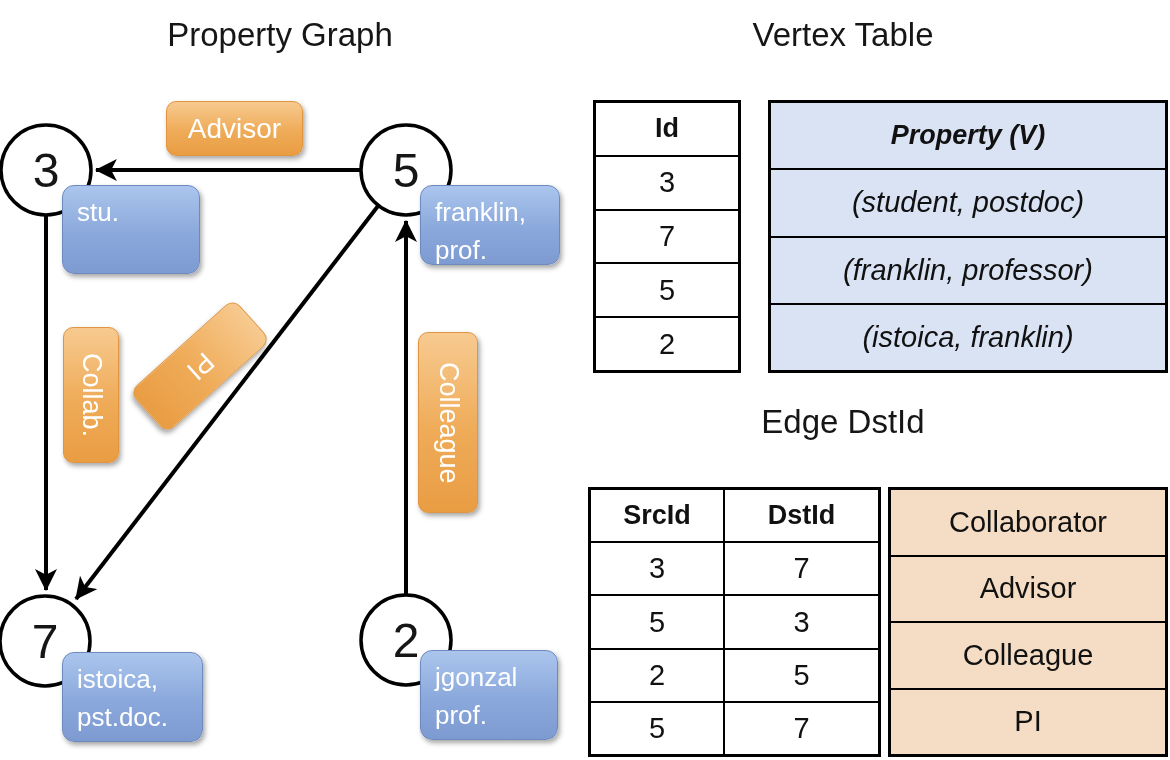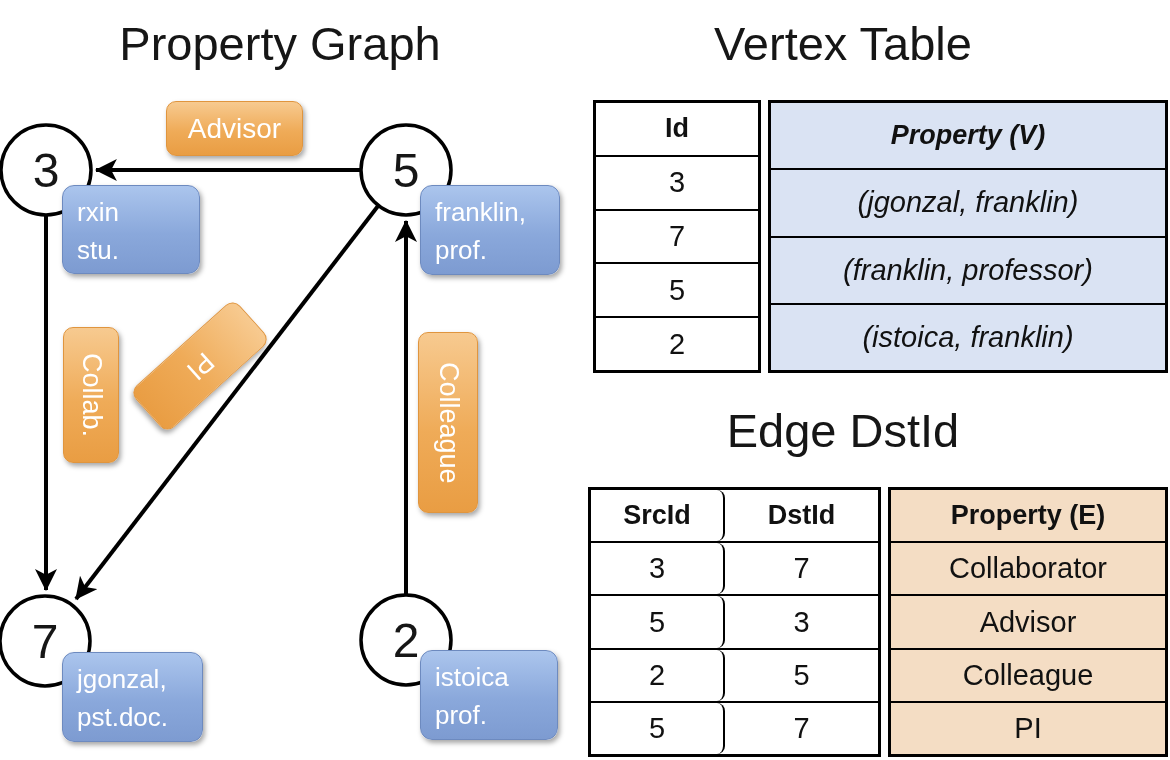--- a/index.html
+++ b/index.html
@@ -2,21 +2,21 @@
 <html><head>
 <meta charset="utf-8">
 <style>
   html,body{margin:0;padding:0;background:#fff;}
   #canvas{
     position:relative;width:1170px;height:760px;background:#fff;overflow:hidden;
     font-family:"Liberation Sans", sans-serif;color:#111;
   }
   *{box-sizing:border-box;}
   .title{
-    position:absolute;text-align:center;font-size:47px;font-weight:400;
+    position:absolute;text-align:center;font-size:33px;font-weight:400;
     letter-spacing:0px;color:#161616;white-space:nowrap;
   }
   
   svg.edges{position:absolute;left:0;top:0;}
   .circle-num{
     position:absolute;width:90px;height:90px;display:flex;align-items:center;justify-content:center;
     font-size:48px;color:#161616;
   }
   .edge-label{
     position:absolute;display:flex;align-items:center;justify-content:center;
@@ -41,21 +41,21 @@
   }
   .tbox .trow{
     flex:1;display:flex;align-items:stretch;border-bottom:2px solid #000;
   }
   .tbox .trow:last-child{border-bottom:none;}
   .tcell{
     flex:1;display:flex;align-items:center;justify-content:center;
     font-size:29px;white-space:nowrap;
   }
   .tcell.hdr{font-weight:bold;font-size:27px;}
-  .split > .tcell:first-child{flex:0 0 134px;border-right:2px solid #000;border-radius:8px;}
+  .split > .tcell:first-child{flex:0 0 134px;border-right:2px solid #000;}
 </style>
 </head>
 <body>
 
 <div id="canvas">
 
   <div class="title" style="left:40px;top:16px;width:480px;">Property Graph</div>
   <div class="title" style="left:643px;top:16px;width:400px;">Vertex Table</div>
   <div class="title" style="left:643px;top:403px;width:400px;">Edge DstId</div>
 
@@ -79,37 +79,36 @@
   <div class="circle-num" style="left:361px;top:125px;">5</div>
   <div class="circle-num" style="left:0px;top:596px;">7</div>
   <div class="circle-num" style="left:361px;top:595px;">2</div>
 
   <div class="edge-label" style="left:166px;top:101px;width:137px;height:55px;">Advisor</div>
   <div class="edge-label vertical" style="left:63px;top:327px;width:56px;height:136px;">Collab.</div>
   <div class="edge-label vertical" style="left:172px;top:296px;width:56px;height:140px;transform:rotate(48deg);">PI</div>
   <div class="edge-label vertical" style="left:418px;top:332px;width:60px;height:181px;">Colleague</div>
 
   <div class="vbox" style="left:62px;top:185px;width:138px;height:89px;">
-    <span>rxin</span>
     <span>stu.</span>
   </div>
-  <div class="vbox" style="left:420px;top:185px;width:140px;height:90px;">
+  <div class="vbox" style="left:420px;top:185px;width:140px;height:80px;">
     <span>franklin,</span>
     <span>prof.</span>
   </div>
   <div class="vbox" style="left:62px;top:652px;width:141px;height:90px;">
-    <span>jgonzal,</span>
+    <span>istoica,</span>
     <span>pst.doc.</span>
   </div>
   <div class="vbox" style="left:420px;top:650px;width:138px;height:90px;">
-    <span>istoica</span>
+    <span>jgonzal</span>
     <span>prof.</span>
   </div>
 
-  <div class="tbox" style="left:593px;top:100px;width:168px;height:273px;">
+  <div class="tbox" style="left:593px;top:100px;width:148px;height:273px;">
     <div class="trow">
       <div class="tcell hdr">Id</div>
     </div>
     <div class="trow">
       <div class="tcell">3</div>
     </div>
     <div class="trow">
       <div class="tcell">7</div>
     </div>
     <div class="trow">
@@ -118,21 +117,21 @@
     <div class="trow">
       <div class="tcell">2</div>
     </div>
   </div>
 
   <div class="tbox" style="left:768px;top:100px;width:400px;height:273px;background:#DAE3F3;font-style:italic;">
     <div class="trow">
       <div class="tcell hdr">Property (V)</div>
     </div>
     <div class="trow">
-      <div class="tcell">(jgonzal, franklin)</div>
+      <div class="tcell">(student, postdoc)</div>
     </div>
     <div class="trow">
       <div class="tcell">(franklin, professor)</div>
     </div>
     <div class="trow">
       <div class="tcell">(istoica, franklin)</div>
     </div>
   </div>
 
   <div class="tbox" style="left:588px;top:487px;width:293px;height:270px;">
@@ -153,23 +152,20 @@
       <div class="tcell">5</div>
     </div>
     <div class="trow split">
       <div class="tcell">5</div>
       <div class="tcell">7</div>
     </div>
   </div>
 
   <div class="tbox" style="left:888px;top:487px;width:280px;height:270px;background:#F4DDC4;">
     <div class="trow">
-      <div class="tcell hdr">Property (E)</div>
-    </div>
-    <div class="trow">
       <div class="tcell">Collaborator</div>
     </div>
     <div class="trow">
       <div class="tcell">Advisor</div>
     </div>
     <div class="trow">
       <div class="tcell">Colleague</div>
     </div>
     <div class="trow">
       <div class="tcell">PI</div>

